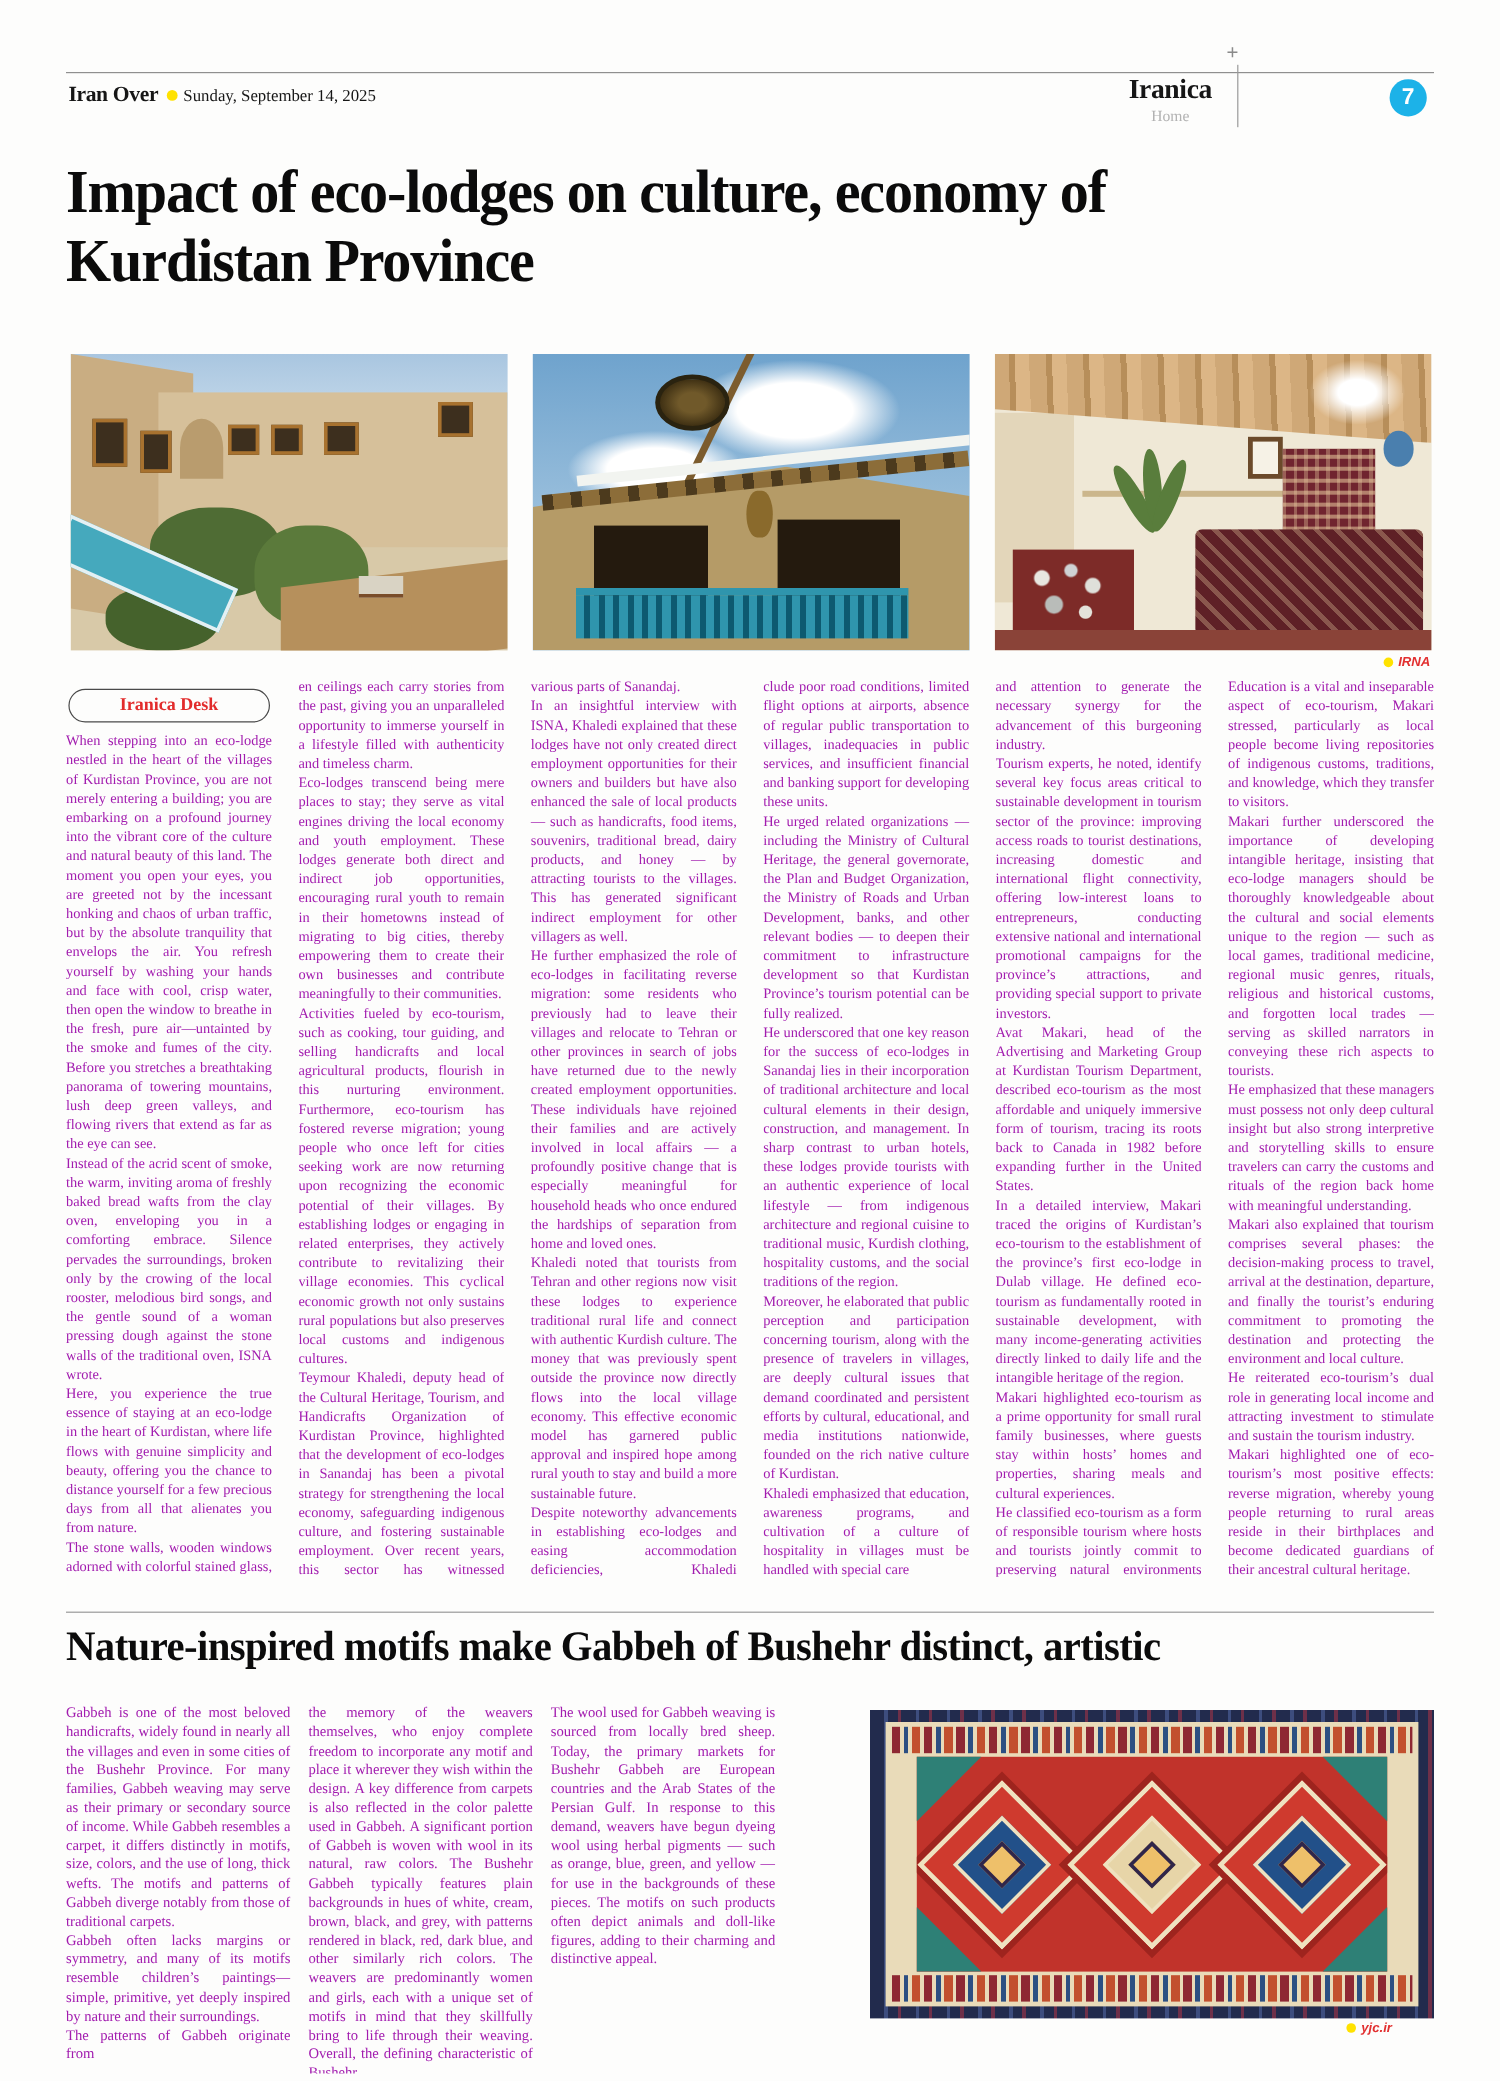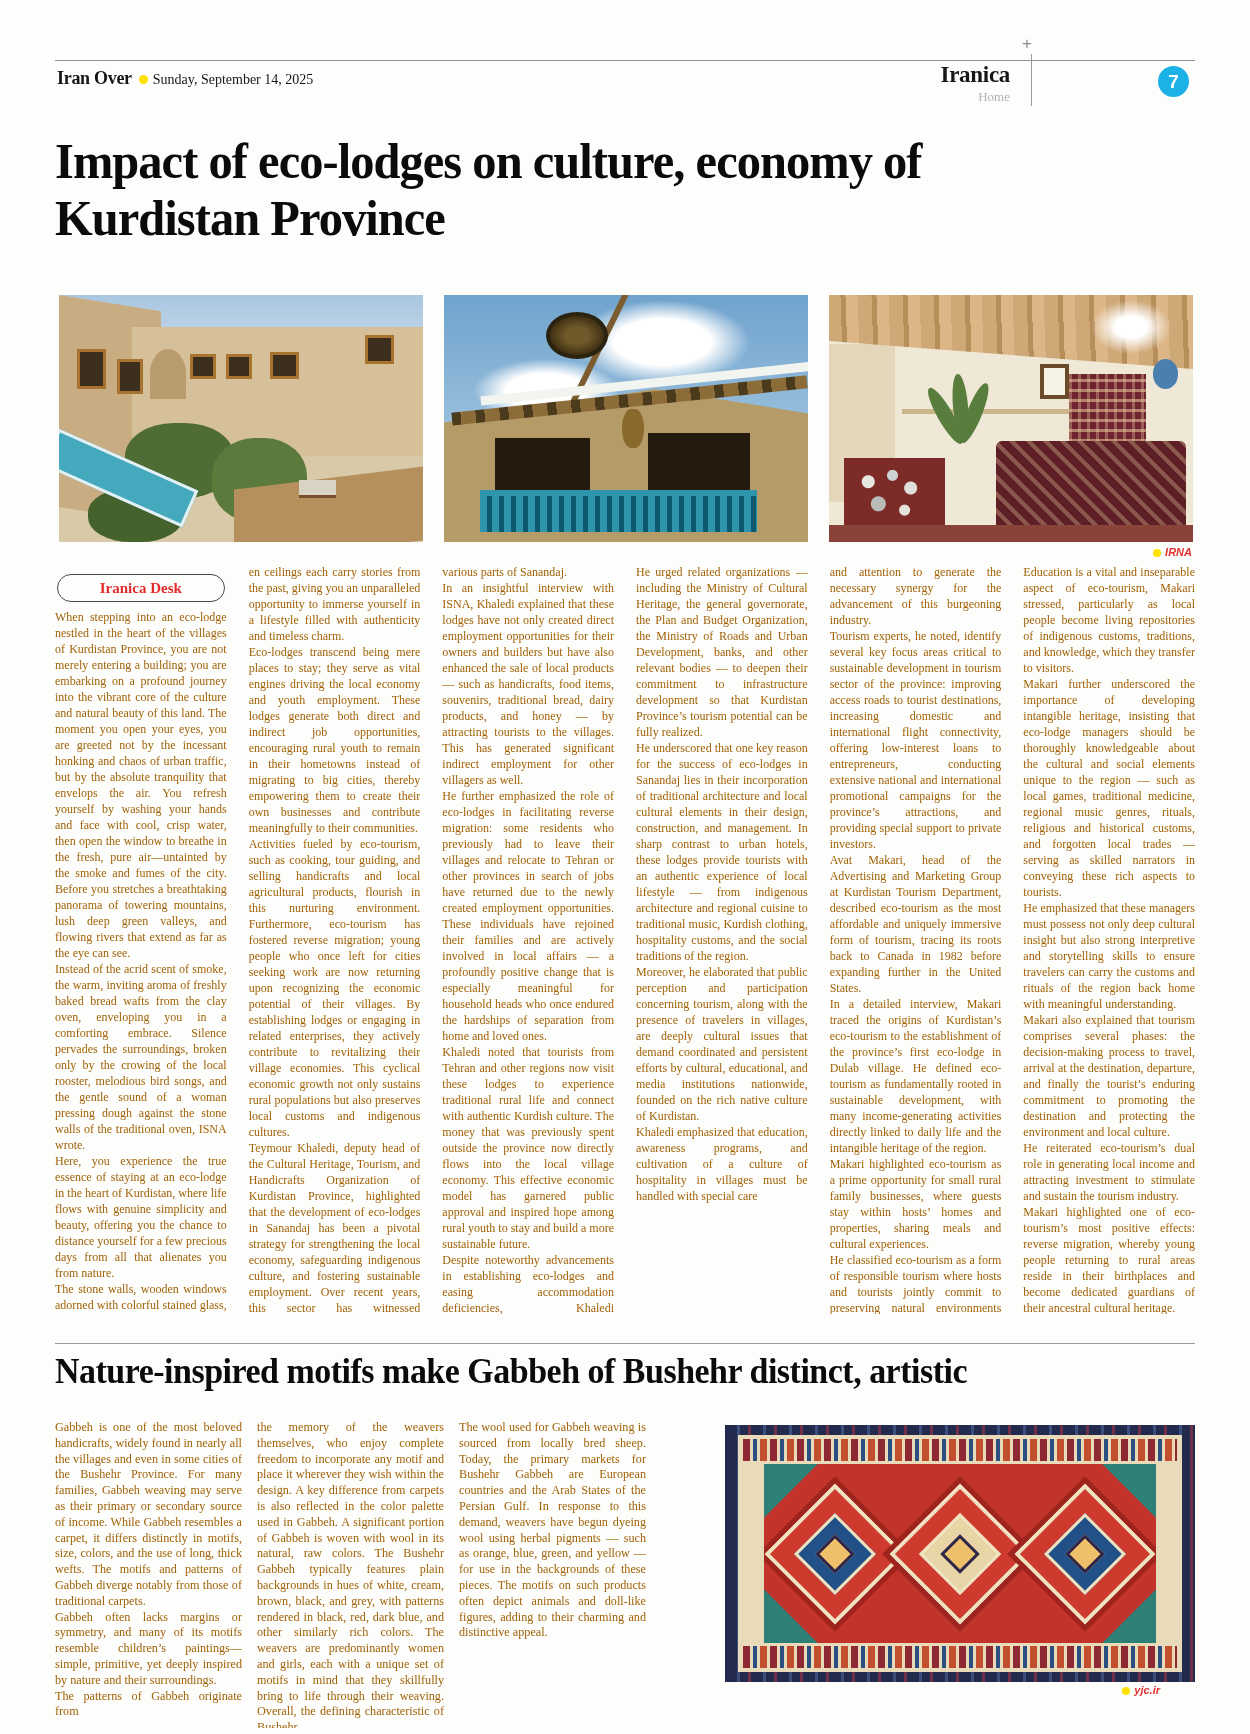--- a/index.html
+++ b/index.html
@@ -5,21 +5,21 @@
   *{margin:0;padding:0;box-sizing:border-box}
   html,body{width:1250px;height:1734px;background:#fdfdfc;overflow:hidden}
   body{font-family:"Liberation Serif",serif;color:#161616;position:relative}
 
   
   .head-rule{position:absolute;left:55px;top:60px;width:1140px;height:1px;background:#8f8f8f}
   .head-left{position:absolute;left:57px;top:68px;white-space:nowrap}
   .paper-name{font-size:18px;font-weight:bold;letter-spacing:-.3px}
   .dot{display:inline-block;width:9px;height:9px;border-radius:50%;background:#ffe200;margin:0 5px 1px 7px;vertical-align:middle}
   .paper-date{font-size:14px}
-  .section-block{position:absolute;right:240px;top:62px;text-align:right}
+  .section-block{position:absolute;right:240px;top:62px;text-align:center}
   .section-name{font-size:23px;font-weight:bold;letter-spacing:-.3px}
   .section-sub{font-size:13px;color:#b2b2b2;margin-top:1px}
   .v-rule{position:absolute;left:1031px;top:54px;width:1px;height:52px;background:#9a9a9a}
   .crop-plus{position:absolute;left:1022px;top:34px;font-family:"Liberation Sans",sans-serif;font-size:17px;color:#8a8a8a}
   .page-badge{position:absolute;left:1158px;top:66px;width:31px;height:31px;border-radius:50%;
     background:#1cb2e8;color:#fff;font-family:"Liberation Sans",sans-serif;font-weight:bold;font-size:19px;
     display:flex;align-items:center;justify-content:center}
 
   
   .a1-headline{position:absolute;left:55px;top:133px;width:1000px;font-size:51px;line-height:57px;
@@ -28,21 +28,21 @@
   .photo{flex:1;position:relative;overflow:hidden;background:#cbd8e2}
   .credit-line{position:absolute;white-space:nowrap;font-family:"Liberation Sans",sans-serif;
     font-size:11px;font-style:italic;font-weight:bold;color:#e23030}
   .credit-1{right:58px;top:546px}
   .credit-2{right:90px;top:1684px}
   .credit-dot{display:inline-block;width:8px;height:8px;border-radius:50%;background:#ffe200;margin-right:4px;vertical-align:middle}
 
   .cols-1{position:absolute;left:55px;top:564px;width:1140px;height:750px;display:grid;
     grid-template-columns:repeat(6,1fr);column-gap:22px;overflow:hidden}
   .col{overflow:hidden}
-  .paras p{margin:0;font-size:12px;line-height:16px;text-align:justify;color:#a16207}
+  .paras p{margin:0;font-size:12px;line-height:16px;text-align:justify;color:#a21caf}
   .kicker-pill{margin:10px 2px 7px 2px;height:28px;border:1px solid #4a4a4a;border-radius:14px;
     display:flex;align-items:center;justify-content:center;color:#e22b2b;font-weight:bold;font-size:15px}
 
   
   .divider-2{position:absolute;left:55px;top:1343px;width:1140px;height:1px;background:#9a9a9a}
   .a2-headline{position:absolute;left:55px;top:1352px;width:1140px;font-size:35px;line-height:40px;
     font-weight:bold;color:#0b0b0b;letter-spacing:-.5px;transform:scaleX(.97);transform-origin:left top}
   .cols-2{position:absolute;left:55px;top:1420px;width:591px;height:308px;display:grid;
     grid-template-columns:repeat(3,1fr);column-gap:15px;overflow:hidden}
   .cols-2 .paras p{font-size:12.2px;line-height:15.8px}
@@ -229,20 +229,21 @@
       <div class="paras">
           <p>various parts of Sanandaj.</p>
           <p>In an insightful interview with ISNA, Khaledi explained that these lodges have not only created direct employment opportunities for their owners and builders but have also enhanced the sale of local products — such as handicrafts, food items, souvenirs, traditional bread, dairy products, and honey — by attracting tourists to the villages. This has generated significant indirect employment for other villagers as well.</p>
           <p>He further emphasized the role of eco-lodges in facilitating reverse migration: some residents who previously had to leave their villages and relocate to Tehran or other provinces in search of jobs have returned due to the newly created employment opportunities. These individuals have rejoined their families and are actively involved in local affairs — a profoundly positive change that is especially meaningful for household heads who once endured the hardships of separation from home and loved ones.</p>
           <p>Khaledi noted that tourists from Tehran and other regions now visit these lodges to experience traditional rural life and connect with authentic Kurdish culture. The money that was previously spent outside the province now directly flows into the local village economy. This effective economic model has garnered public approval and inspired hope among rural youth to stay and build a more sustainable future.</p>
           <p>Despite noteworthy advancements in establishing eco-lodges and easing accommodation deficiencies, Khaledi acknowledged that infrastructural challenges persist. These in-</p>
         </div>
     </div>
     <div class="col">
       <div class="paras">
+          <p>clude poor road conditions, limited flight options at airports, absence of regular public transportation to villages, inadequacies in public services, and insufficient financial and banking support for developing these units.</p>
           <p>He urged related organizations — including the Ministry of Cultural Heritage, the general governorate, the Plan and Budget Organization, the Ministry of Roads and Urban Development, banks, and other relevant bodies — to deepen their commitment to infrastructure development so that Kurdistan Province’s tourism potential can be fully realized.</p>
           <p>He underscored that one key reason for the success of eco-lodges in Sanandaj lies in their incorporation of traditional architecture and local cultural elements in their design, construction, and management. In sharp contrast to urban hotels, these lodges provide tourists with an authentic experience of local lifestyle — from indigenous architecture and regional cuisine to traditional music, Kurdish clothing, hospitality customs, and the social traditions of the region.</p>
           <p>Moreover, he elaborated that public perception and participation concerning tourism, along with the presence of travelers in villages, are deeply cultural issues that demand coordinated and persistent efforts by cultural, educational, and media institutions nationwide, founded on the rich native culture of Kurdistan.</p>
           <p>Khaledi emphasized that education, awareness programs, and cultivation of a culture of hospitality in villages must be handled with special care</p>
         </div>
     </div>
     <div class="col">
       <div class="paras">
           <p>and attention to generate the necessary synergy for the advancement of this burgeoning industry.</p>
           <p>Tourism experts, he noted, identify several key focus areas critical to sustainable development in tourism sector of the province: improving access roads to tourist destinations, increasing domestic and international flight connectivity, offering low-interest loans to entrepreneurs, conducting extensive national and international promotional campaigns for the province’s attractions, and providing special support to private investors.</p>

